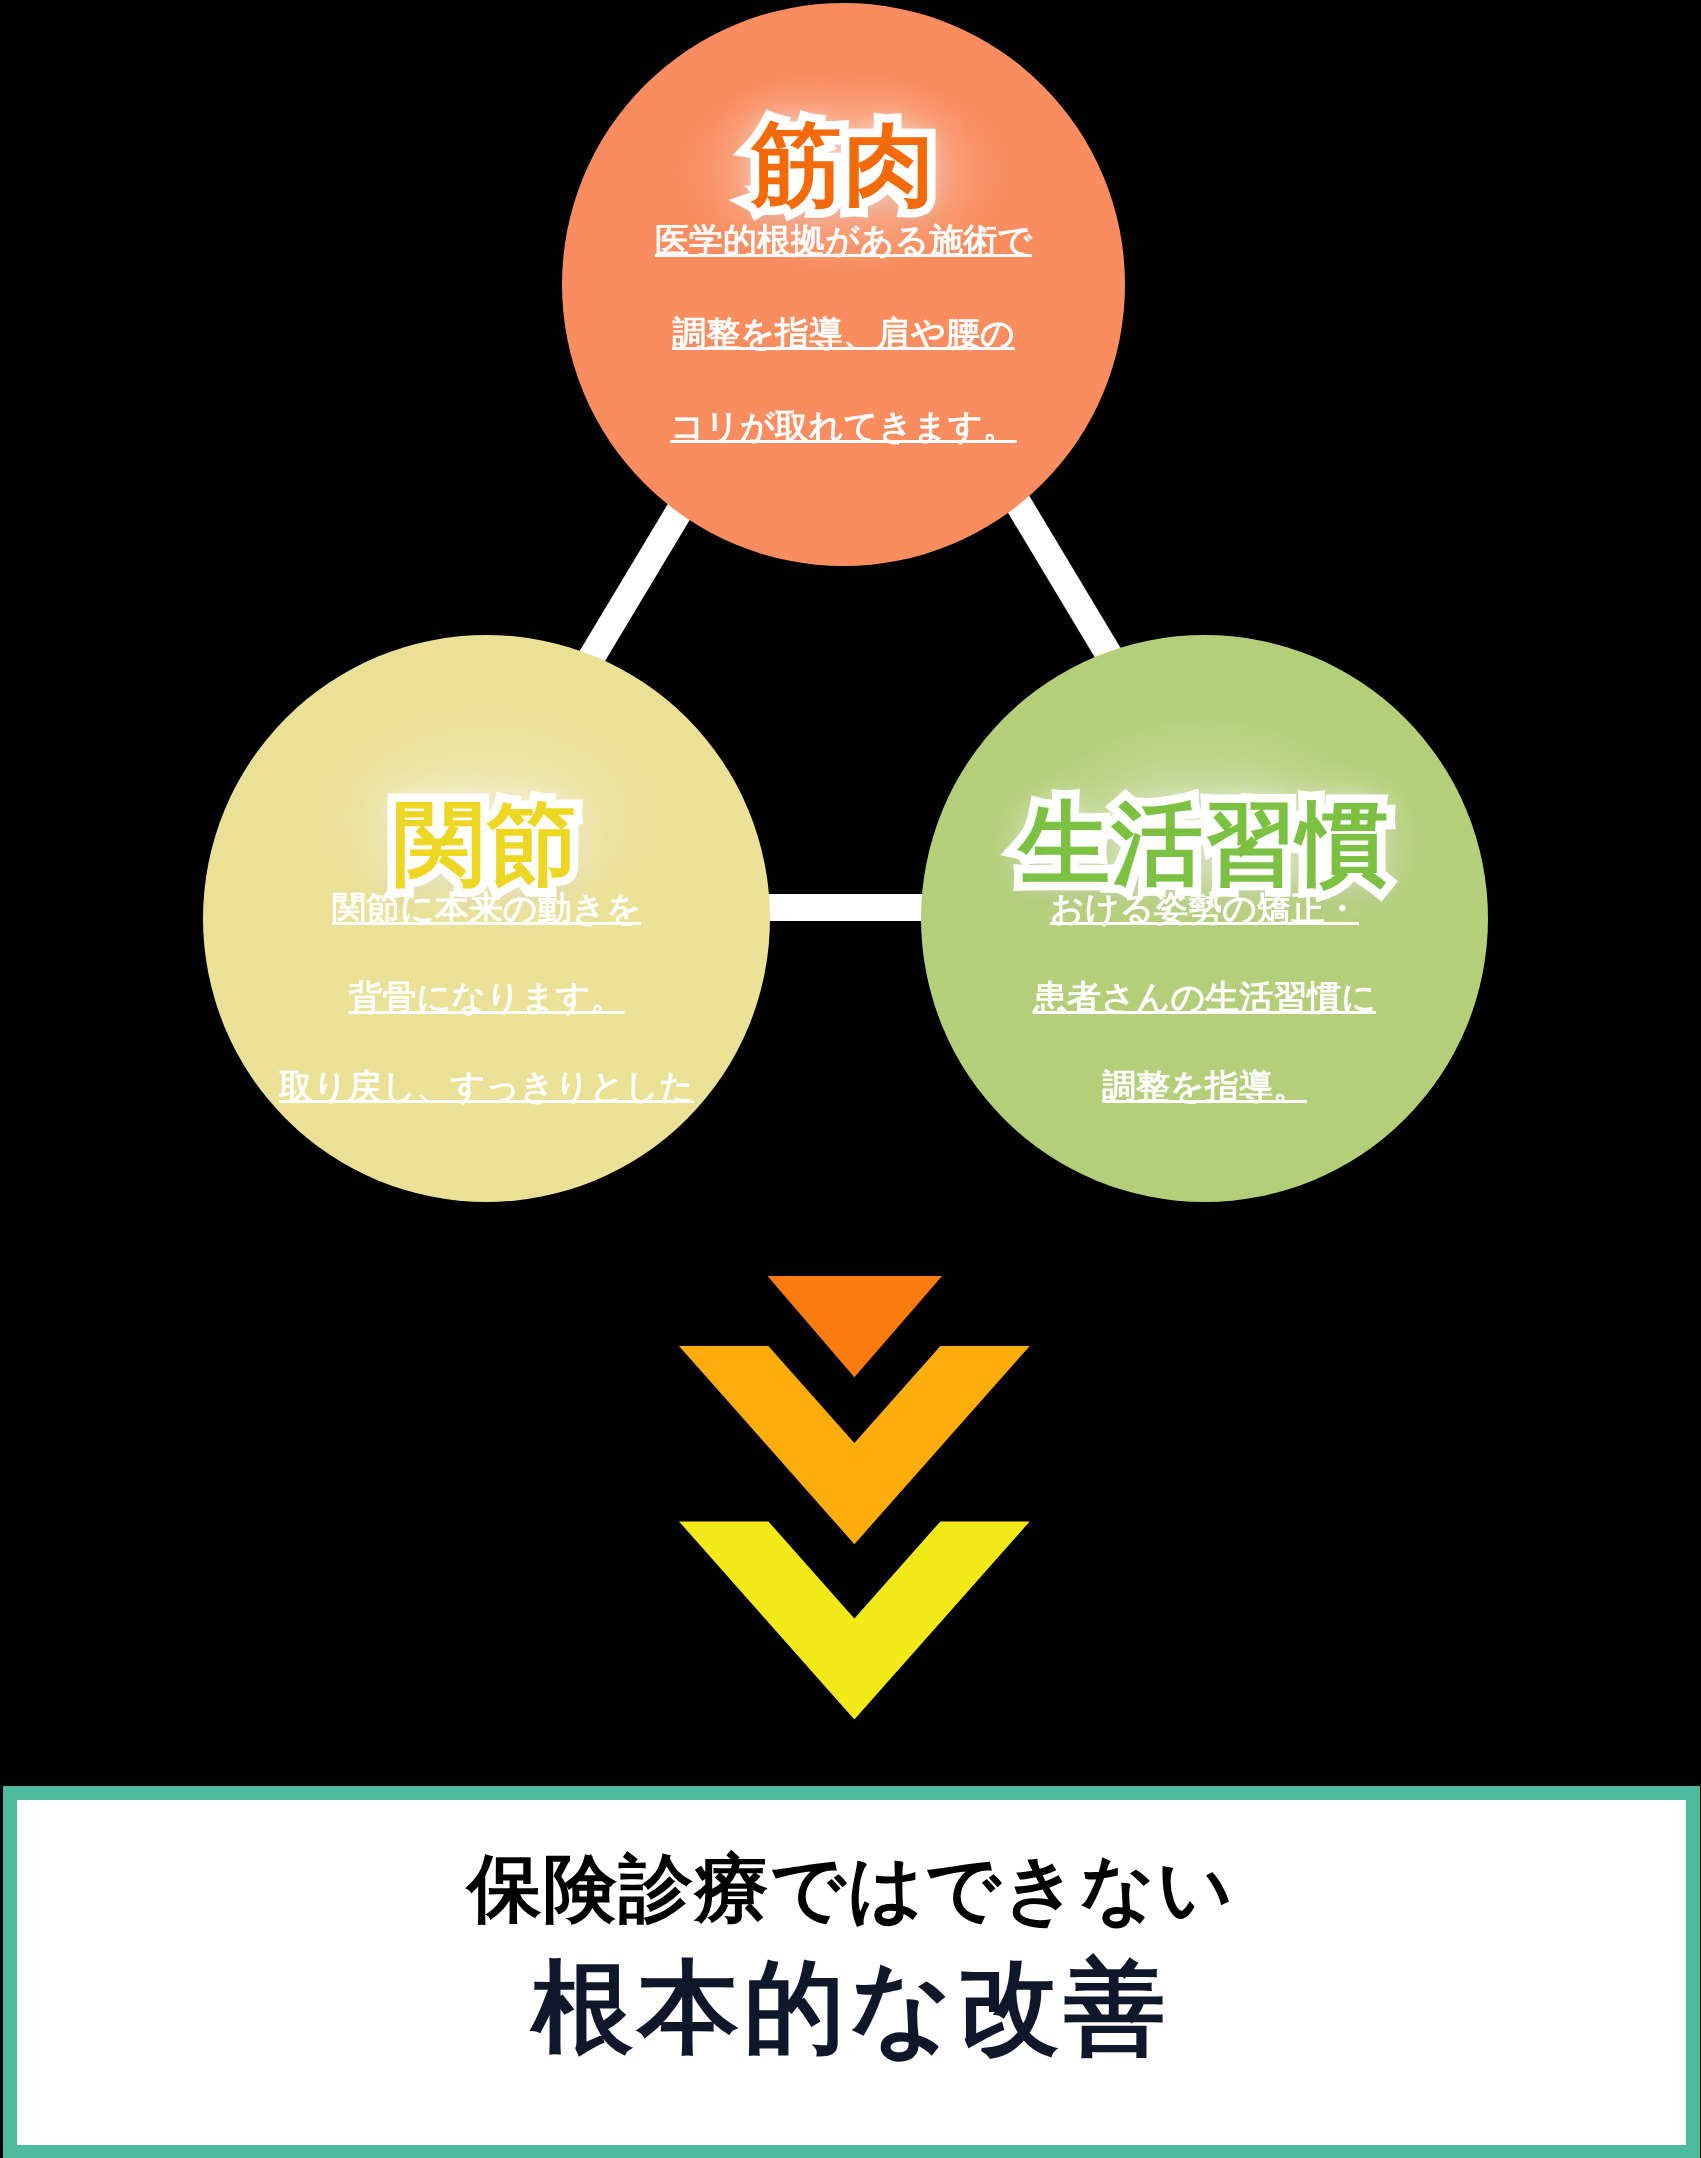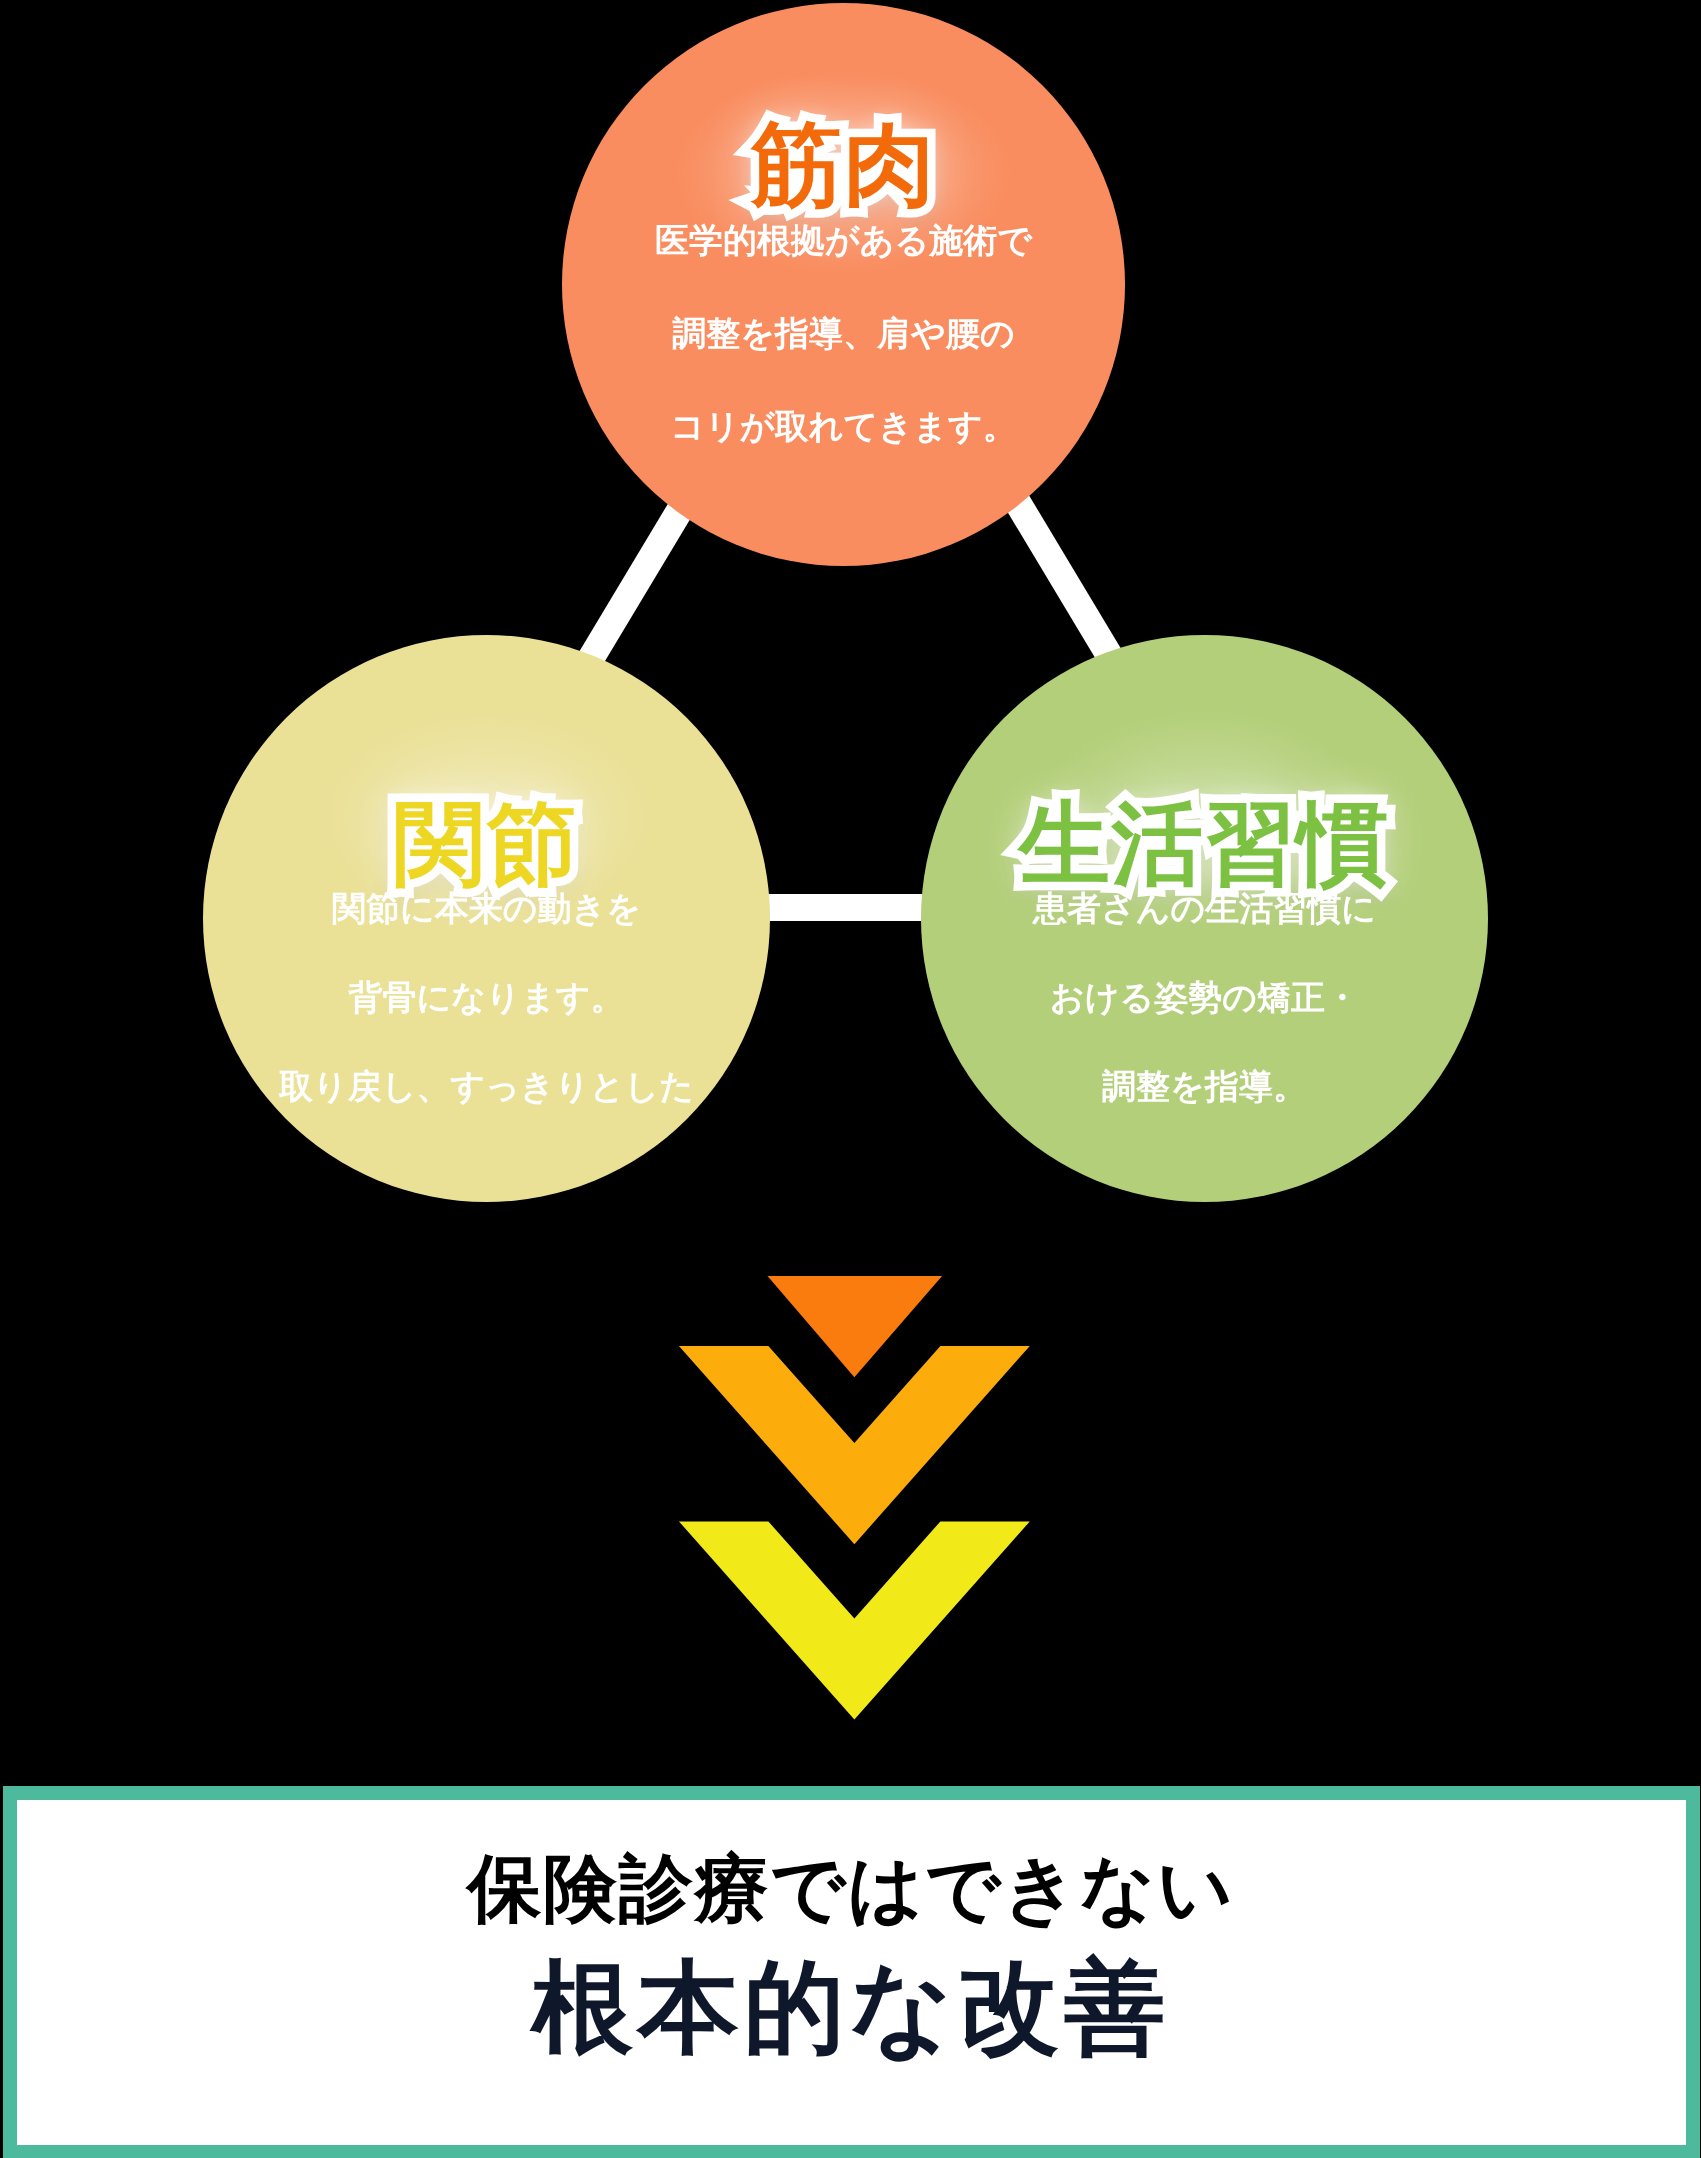--- a/index.html
+++ b/index.html
@@ -46,21 +46,21 @@
   .circle-lines{
     position:absolute;left:0;width:100%;
     text-align:center;
     color:#fff;
     font-weight:bold;
     font-size:34px;
   }
   .circle-muscle .circle-lines{top:191px;}
   .circle-joint .circle-lines,
   .circle-lifestyle .circle-lines{top:229px;}
-  .circle-lines p{margin:0;}
+  .circle-lines p{margin:0;text-decoration:underline;}
   .circle-muscle .circle-lines p{line-height:93px;}
   .circle-joint .circle-lines p,
   .circle-lifestyle .circle-lines p{line-height:89px;}
 
   .result-box{
     position:absolute;
     left:2.5px;right:2.5px;top:1786px;height:373px;
     box-sizing:border-box;
     background:#ffffff;
     border:14.3px solid #4DBA9E;
@@ -116,22 +116,22 @@
       <p>取り戻し、すっきりとした</p>
     </div>
   </div>
 
   <div class="circle circle-lifestyle" style="background-color: rgb(179, 207, 121);">
     <div class="circle-title">
       <span class="t-stroke">生活習慣</span>
       <span class="t-fill" style="color: rgb(124, 193, 66);">生活習慣</span>
     </div>
     <div class="circle-lines">
+      <p>おける姿勢の矯正・</p>
       <p>患者さんの生活習慣に</p>
-      <p>おける姿勢の矯正・</p>
       <p>調整を指導。</p>
     </div>
   </div>
 
   <div class="result-box" style="border-color: rgb(77, 186, 158);">
     <p class="result-line1" style="color: rgb(0, 0, 0);">保険診療ではできない</p>
     <p class="result-line2" style="color: #0f172a;">根本的な改善</p>
   </div>
 
 </div>

